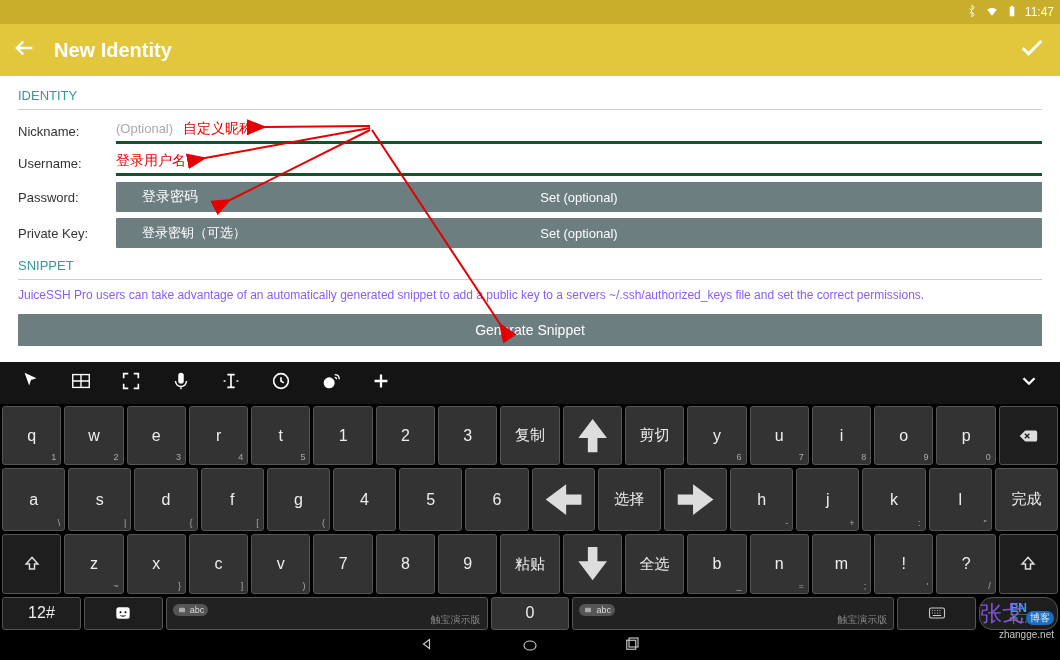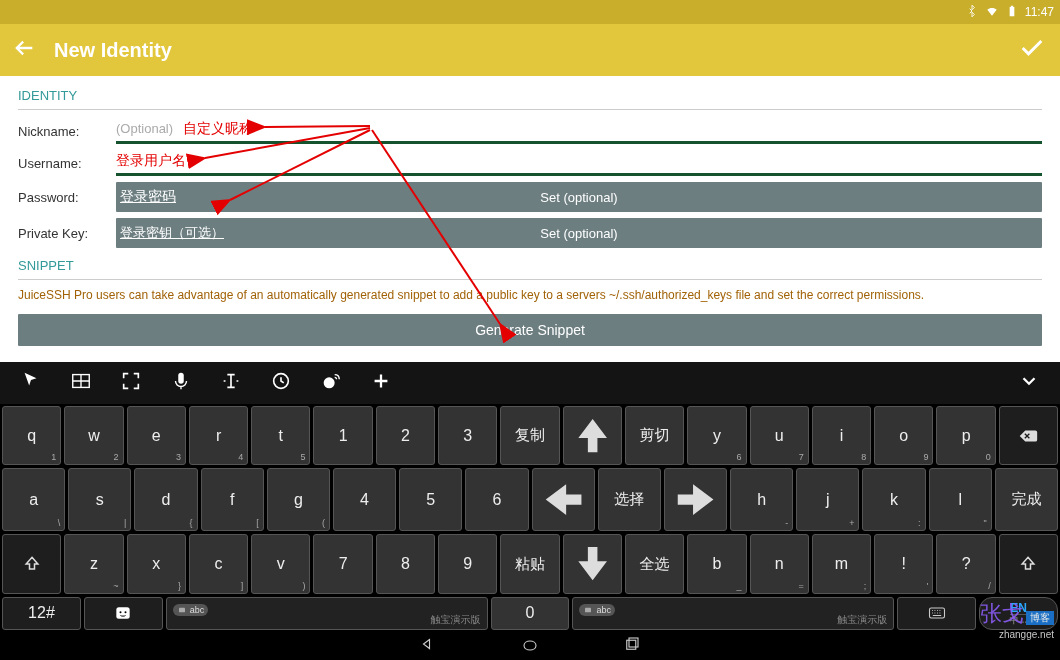--- a/index.html
+++ b/index.html
@@ -16,23 +16,23 @@
   .section-title { color: #339999; font-size: 13px; margin-bottom: 6px; }
   .sep { height: 1px; background: #ccc; margin: 2px 0 8px; }
 
   .row { display: flex; align-items: center; margin: 6px 0; gap: 10px; }
   .lbl { width: 88px; color: #333; font-size: 13px; }
   .txtin { flex: 1; min-height: 26px; border-bottom: 3px solid #14532d; display: flex; align-items: center; gap: 10px; position: relative; padding-bottom: 2px; }
   .ph { color: #aaa; font-size: 13px; }
   .red-note { color: #e40000; font-size: 14px; }
   .btnbar { flex: 1; height: 30px; background: #6d7e80; color: #fff; font-size: 13px; display: flex; align-items: center; position: relative; border-radius: 1px; }
   .btnbar .center { position: absolute; left: 50%; transform: translateX(-50%); }
-  .btnbar .leftpad { padding-left: 4px; text-decoration: underline; }
-
-  .snippet-desc { color: #a16207; font-size: 12px; margin-top: 0; }
+  .btnbar .leftpad { padding-left: 26px; }
+
+  .snippet-desc { color: #8b5cf6; font-size: 12px; margin-top: 0; }
   .genbtn { height: 32px; margin-top: 12px; background: #6d7e80; color: #fff; display: flex; align-items: center; justify-content: center; font-size: 14px; border-radius: 1px; }
 
   .annotation-layer { position: absolute; left: 0; top: 0; width: 1060px; height: 360px; pointer-events: none; }
 
   .keyboard { position: absolute; left: 0; bottom: 28px; width: 1060px; height: 270px; background: #000; color: #fff; display: flex; flex-direction: column; }
   .kb-toolbar { height: 42px; display: flex; align-items: center; gap: 28px; padding: 0 20px; background: #141414; justify-content: flex-start; position: relative; }
   .kb-toolbar .sp { flex: 1; }
   .kb-rows { flex: 1; display: flex; gap: 4px; padding: 2px; }
   .kb-col { flex: 1; display: flex; flex-direction: column; gap: 3px; }
   .kb-row { display: flex; gap: 3px; flex: 1; }
@@ -43,21 +43,21 @@
   .spacekey { flex: 4; background: #222; font-size: 10px; color: #888; align-items: flex-end; justify-content: flex-end; padding: 2px 6px; }
   .spacekey .abc-chip { position: absolute; left: 6px; top: 6px; font-size: 9px; background: #555; padding: 1px 4px; border-radius: 6px; color: #ddd; display: flex; align-items: center; gap: 3px; }
   .en-ind { position: absolute; right: 6px; bottom: 32px; color: #2aa6ff; font-size: 12px; font-weight: bold; display: flex; flex-direction: column; align-items: center; line-height: 1; }
   .en-ind .cn { color: #777; font-size: 9px; border-top: 1px solid #555; padding-top: 1px; }
 
   .navbar { position: absolute; bottom: 0; left: 0; width: 1060px; height: 28px; background: #000; display: flex; justify-content: center; align-items: center; gap: 80px; }
   .navbar svg { width: 22px; height: 18px; }
 
   .watermark { position: absolute; right: 6px; bottom: 20px; color: #ddd; font-size: 10px; pointer-events: none; text-align: right; opacity: 0.9; }
   .watermark .big { font-family: cursive; font-size: 22px; color: #8b5cf6; }
-  .watermark .pill { display: inline-block; background: #1a78d6; color: #fff; padding: 0 4px; border-radius: 0; font-size: 10px; margin-left: 2px; }
+  .watermark .pill { display: inline-block; background: #1a78d6; color: #fff; padding: 0 4px; border-radius: 7px; font-size: 10px; margin-left: 2px; }
 </style>
 </head>
 <body>
 
 <div class="statusbar">
   <span><svg viewBox="0 0 24 24" fill="#fff">
         <path d="M12 2v8l4-4-4-4zm0 20v-8l4 4-4 4zm0-10L8 8m4 4l-4 4" stroke="#fff" stroke-width="1.5" fill="none"></path>
       </svg></span>
   <span><svg viewBox="0 0 24 24" fill="#fff">
         <path d="M12 20l8-10c-4-4-12-4-16 0l8 10z"></path>

